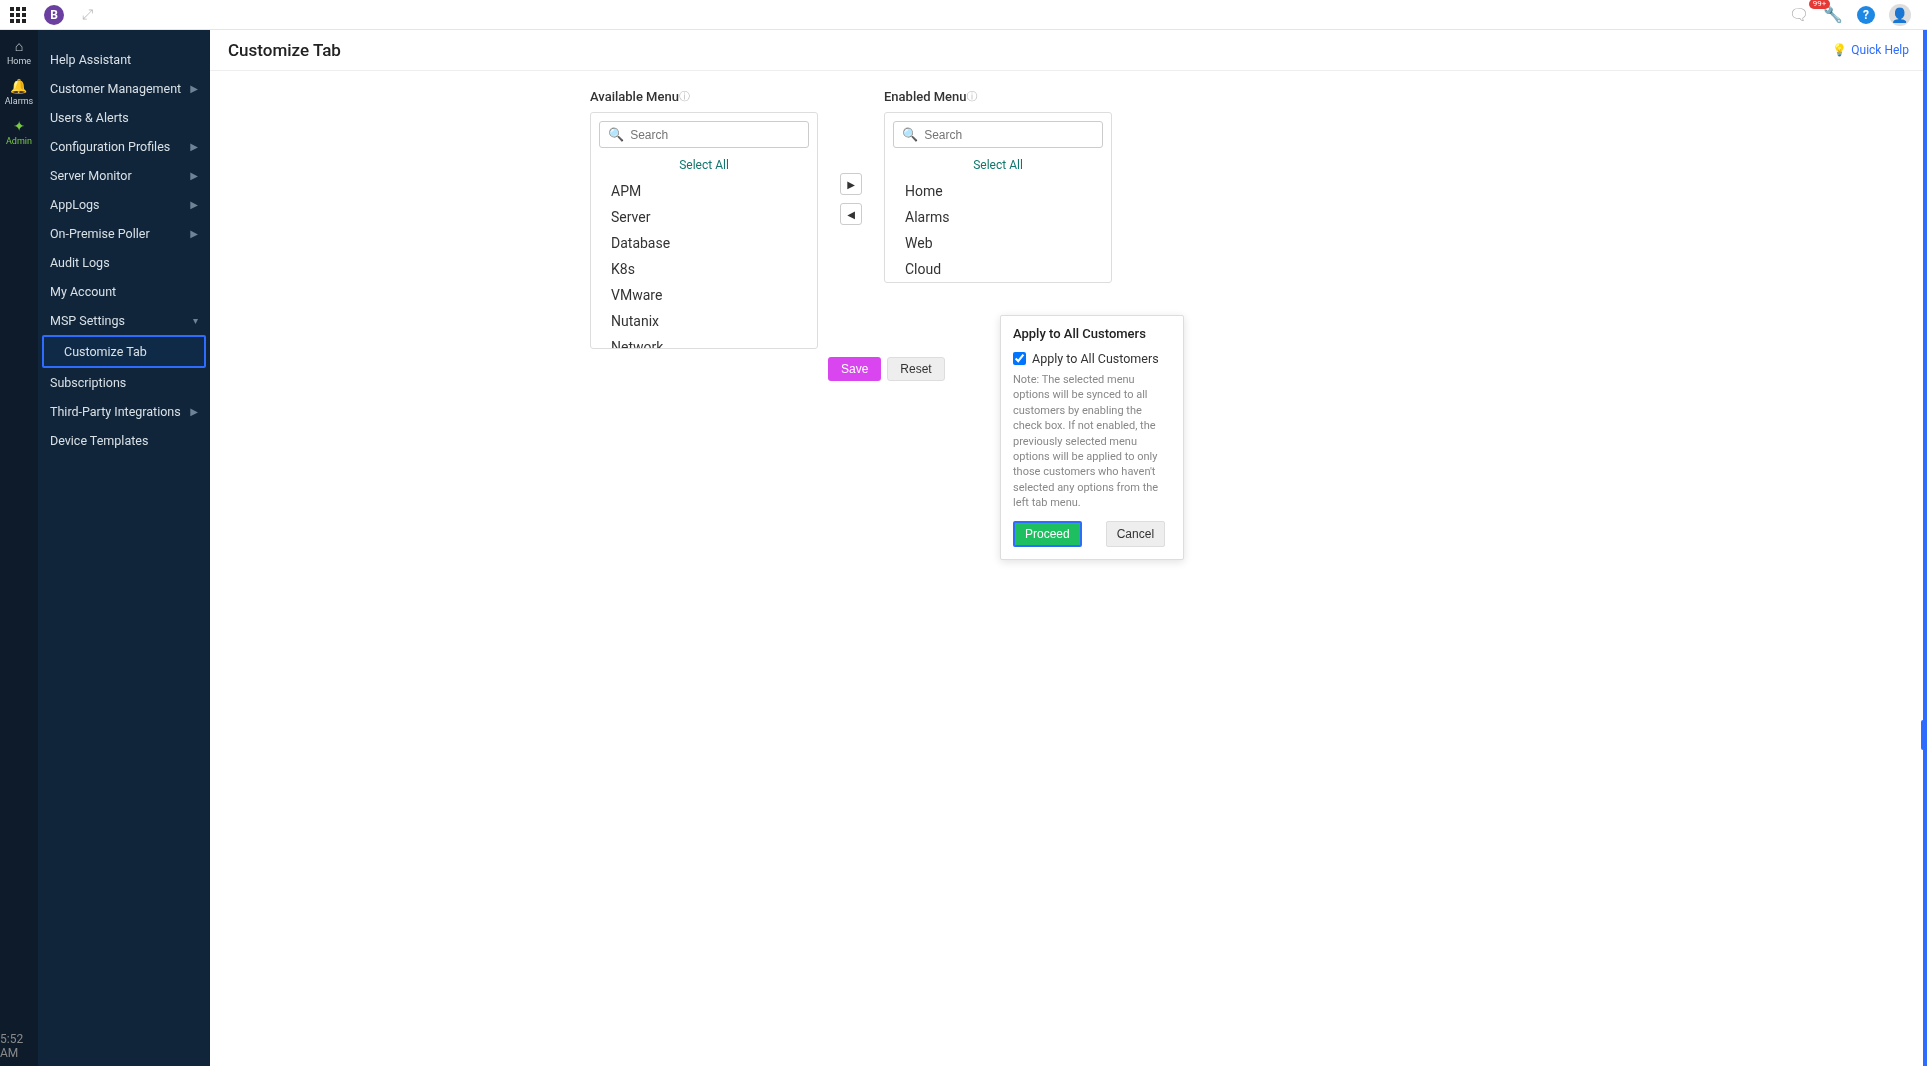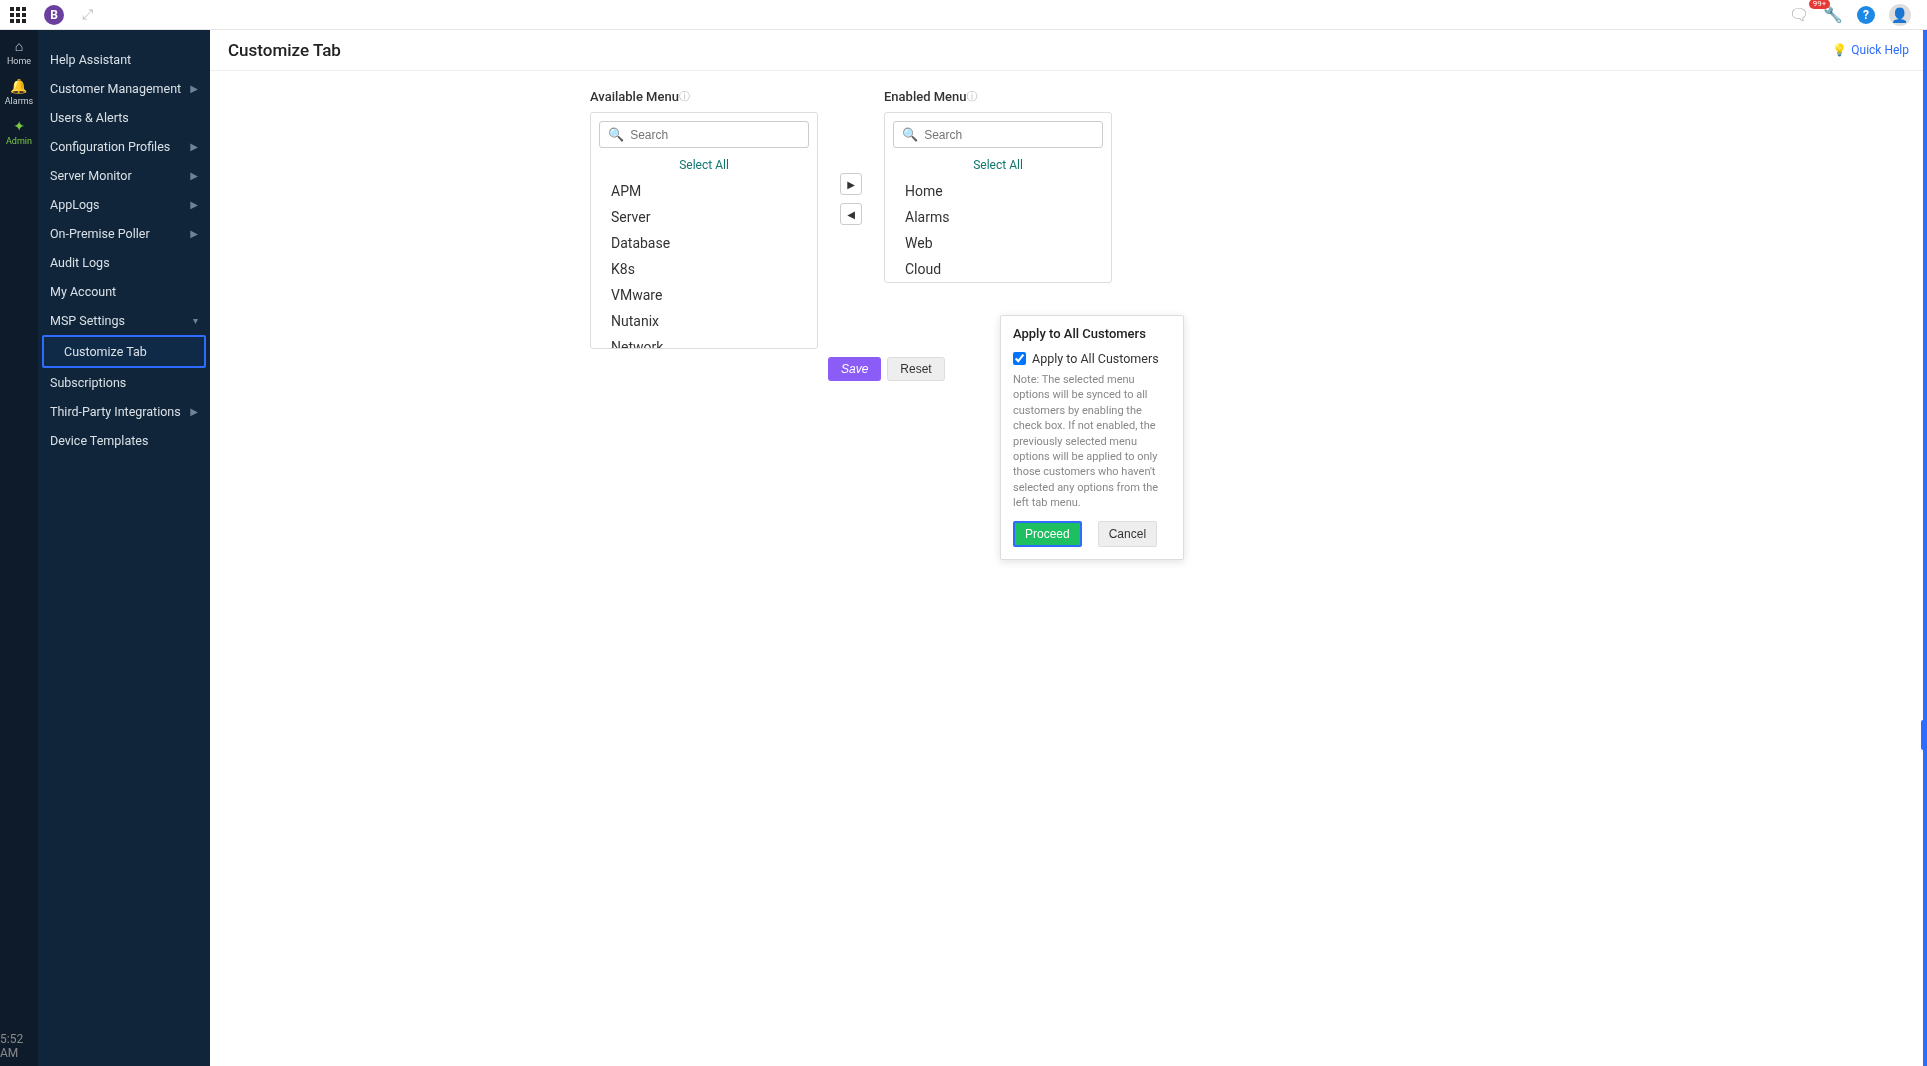--- a/index.html
+++ b/index.html
@@ -117,34 +117,34 @@
   width:22px; height:22px; border:1px solid #ccc; background:#fff; border-radius:3px;
   display:flex; align-items:center; justify-content:center; font-size:10px; cursor:pointer;
 }
 
 .action-row {
   display:flex; gap:6px; margin-top:8px; margin-left:618px;
 }
 .btn {
   padding:4px 12px; font-size:12px; border-radius:3px; border:1px solid transparent; cursor:pointer;
 }
-.btn-save { background:#8b5cf6; color:#fff;font-style:italic; }
+.btn-save { background:#d946ef; color:#fff; }
 .btn-reset { background:#eee; color:#333; border:1px solid #ddd; }
 
 
 .popover {
   position:absolute; top:244px; left:790px; width:184px; background:#fff;
   border:1px solid #ddd; box-shadow:0 2px 8px rgba(0,0,0,0.12); padding:10px 12px 12px;
   border-radius:2px; z-index:5;
 }
 .popover h4 { font-size:13px; font-weight:500; color:#222; margin-bottom:10px; }
 .pop-check { display:flex; align-items:center; gap:6px; font-size:12.5px; margin-bottom:6px; }
 .pop-check input { width:13px; height:13px; }
 .pop-note { font-size:11px; color:#888; line-height:1.4; margin-bottom:10px; }
-.pop-actions { display:flex; gap:16px; }
+.pop-actions { display:flex; gap:24px; }
 .btn-proceed {
   background:#1dbf60; color:#fff; border:2px solid #2d6cff; padding:4px 10px;
   font-size:12px; border-radius:2px; cursor:pointer;
 }
 .btn-cancel {
   background:#eee; color:#333; border:1px solid #ddd; padding:4px 10px;
   font-size:12px; border-radius:2px; cursor:pointer;
 }
 
 

